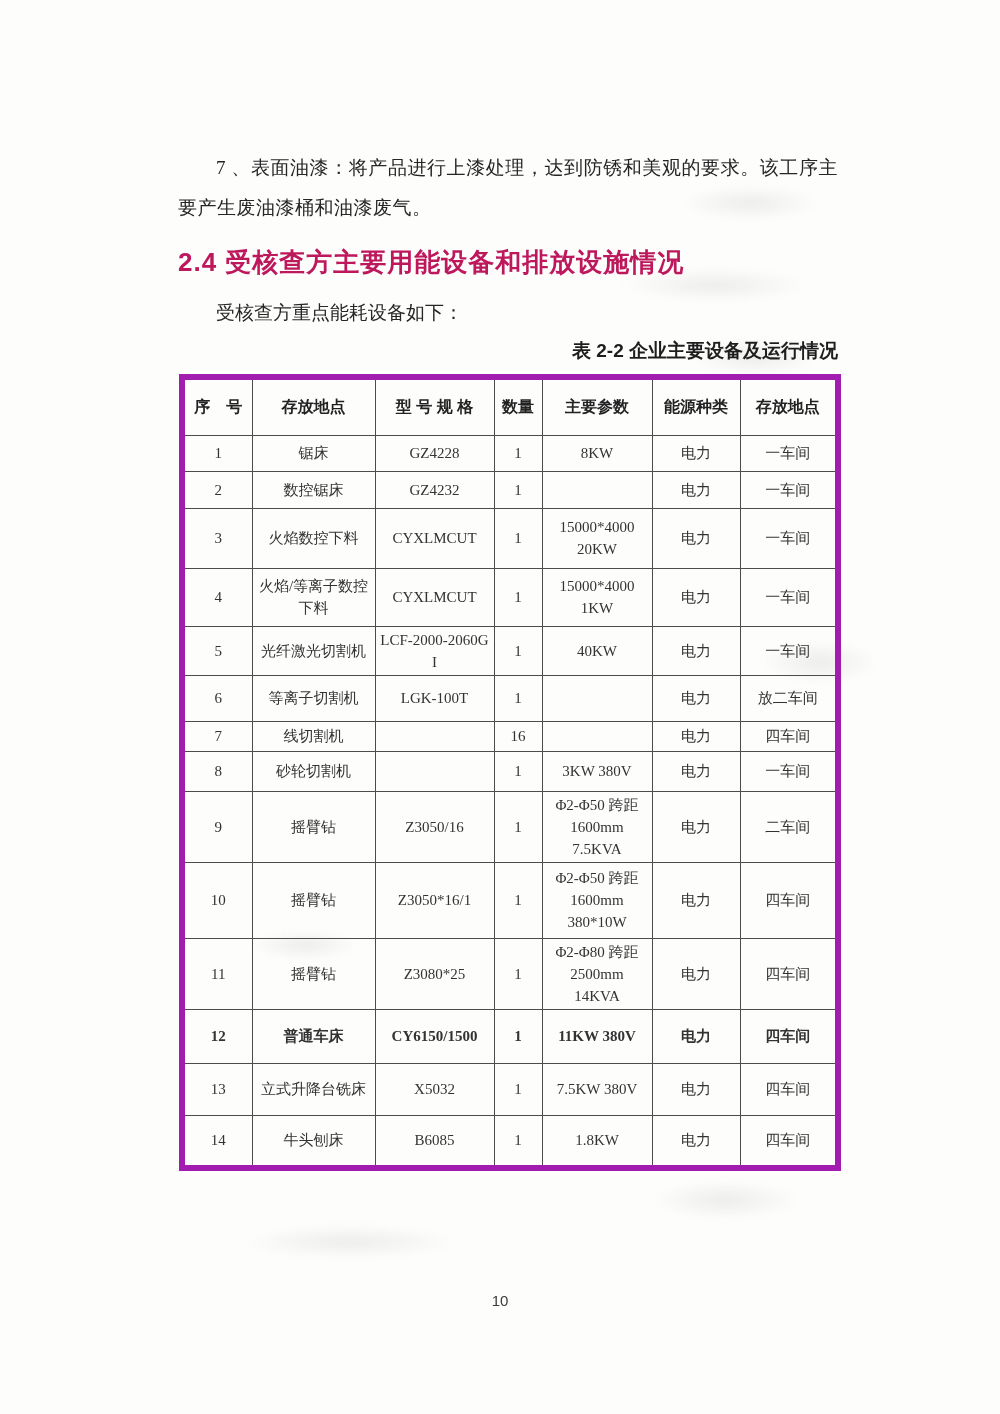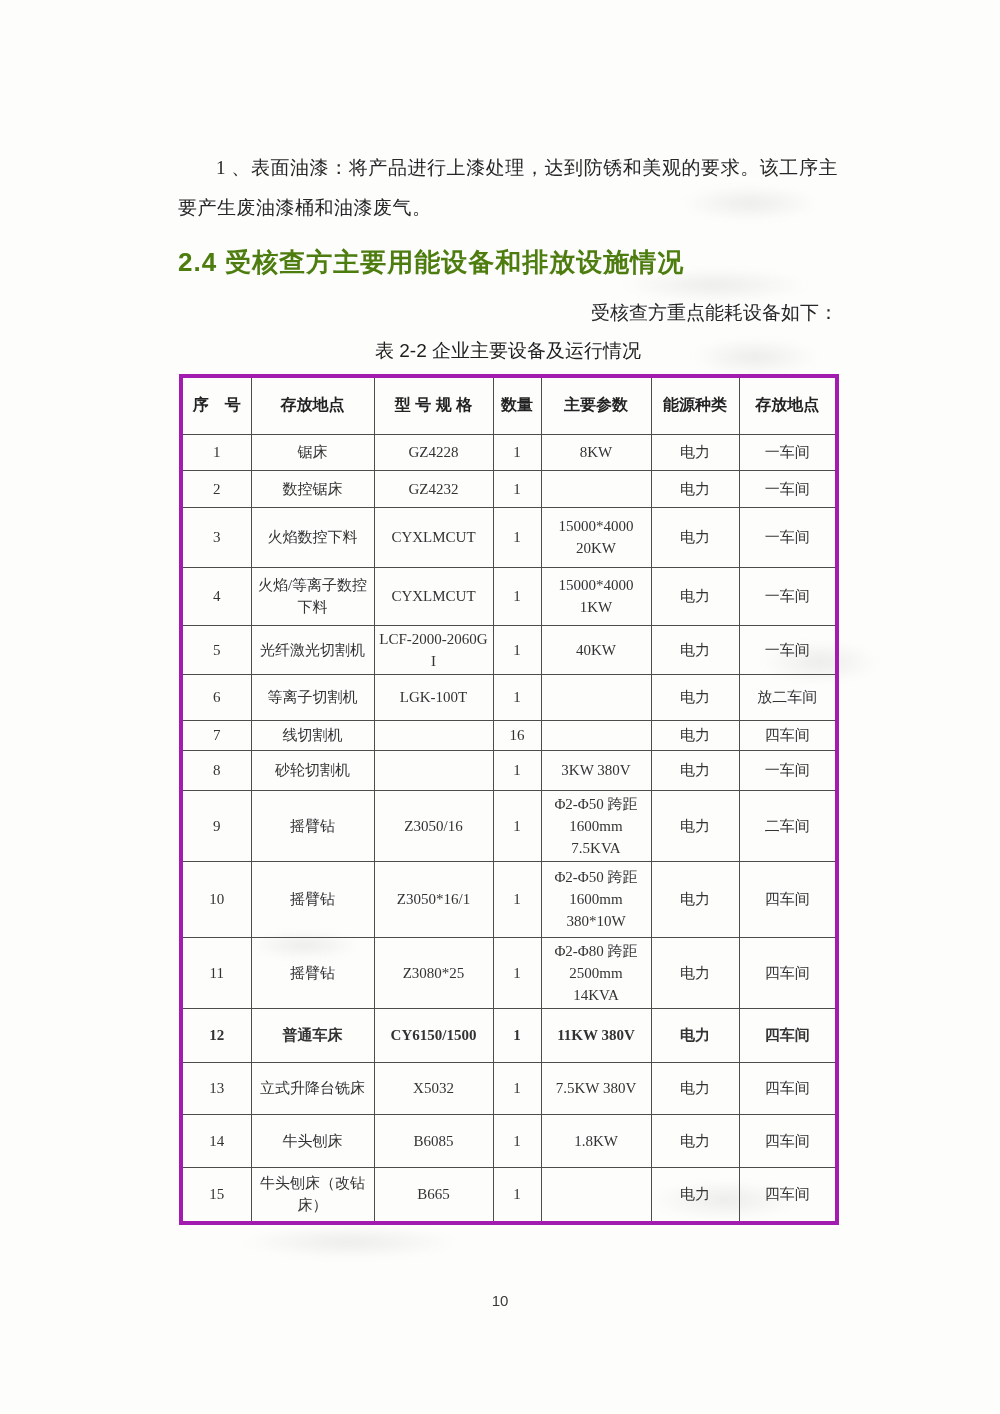--- a/index.html
+++ b/index.html
@@ -28,47 +28,46 @@
     color: #262626;
     margin-bottom: 8px;
     letter-spacing: 0.5px;
   }
   .section-heading {
     margin-top: 14px;
     font-family: "Liberation Sans", "DejaVu Sans", sans-serif;
     font-weight: bold;
     font-size: 26px;
     line-height: 40px;
-    color: #4d7c0f;
+    color: #be185d;
     letter-spacing: 1px;
   }
   .intro-text {
     margin-top: 16px;
     font-size: 19px;
     line-height: 30px;
     text-indent: 2em;
     color: #262626;
-    text-align: right;
   }
   .table-caption {
     margin-top: 10px;
     font-family: "Liberation Sans", "DejaVu Sans", sans-serif;
-    font-weight: normal;
+    font-weight: bold;
     font-size: 19px;
     line-height: 26px;
-    text-align: center;
+    text-align: right;
     color: #1e1e1e;
   }
   table.equipment {
     margin-top: 10px;
     margin-left: 1px;
     width: 656px;
     border-collapse: collapse;
     table-layout: fixed;
-    border: 4px solid #a21caf;
+    border: 6px solid #a21caf;
   }
   table.equipment th, table.equipment td {
     border: 1.5px solid #4c4c4c;
     text-align: center;
     vertical-align: middle;
     padding: 2px 4px;
     white-space: pre-line;
     overflow: hidden;
   }
   table.equipment th {
@@ -123,21 +122,21 @@
 
   <div class="noise" style="left:680px; top:185px; width:140px; height:36px;"></div>
   <div class="noise" style="left:620px; top:268px; width:190px; height:34px;"></div>
   <div class="noise" style="left:690px; top:338px; width:130px; height:38px;"></div>
   <div class="noise" style="left:760px; top:640px; width:120px; height:44px;"></div>
   <div class="noise" style="left:250px; top:930px; width:110px; height:30px;"></div>
   <div class="noise" style="left:240px; top:1225px; width:220px; height:34px;"></div>
   <div class="noise" style="left:650px; top:1180px; width:150px; height:40px;"></div>
 
   <div class="content">
-    <p class="body-text">1 、表面油漆：将产品进行上漆处理，达到防锈和美观的要求。该工序主要产生废油漆桶和油漆废气。</p>
+    <p class="body-text">7 、表面油漆：将产品进行上漆处理，达到防锈和美观的要求。该工序主要产生废油漆桶和油漆废气。</p>
 
     <h2 class="section-heading">2.4 受核查方主要用能设备和排放设施情况</h2>
 
     <p class="intro-text">受核查方重点能耗设备如下：</p>
 
     <div class="table-caption">表 2-2  企业主要设备及运行情况</div>
 
     <table class="equipment">
       <colgroup>
         <col style="width:70px">
@@ -286,27 +285,18 @@
           </tr>
           <tr>
             <td>14</td>
             <td>牛头刨床</td>
             <td>B6085</td>
             <td>1</td>
             <td>1.8KW</td>
             <td>电力</td>
             <td>四车间</td>
           </tr>
-          <tr>
-            <td>15</td>
-            <td>牛头刨床（改钻床）</td>
-            <td>B665</td>
-            <td>1</td>
-            <td></td>
-            <td>电力</td>
-            <td>四车间</td>
-          </tr>
         </tbody>
     </table>
   </div>
 
   <div class="page-number">10</div>
 </div>
 
 </body></html>

